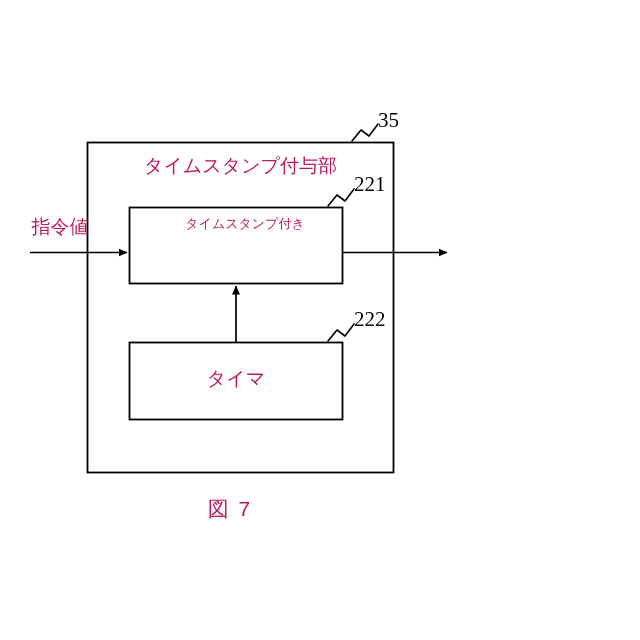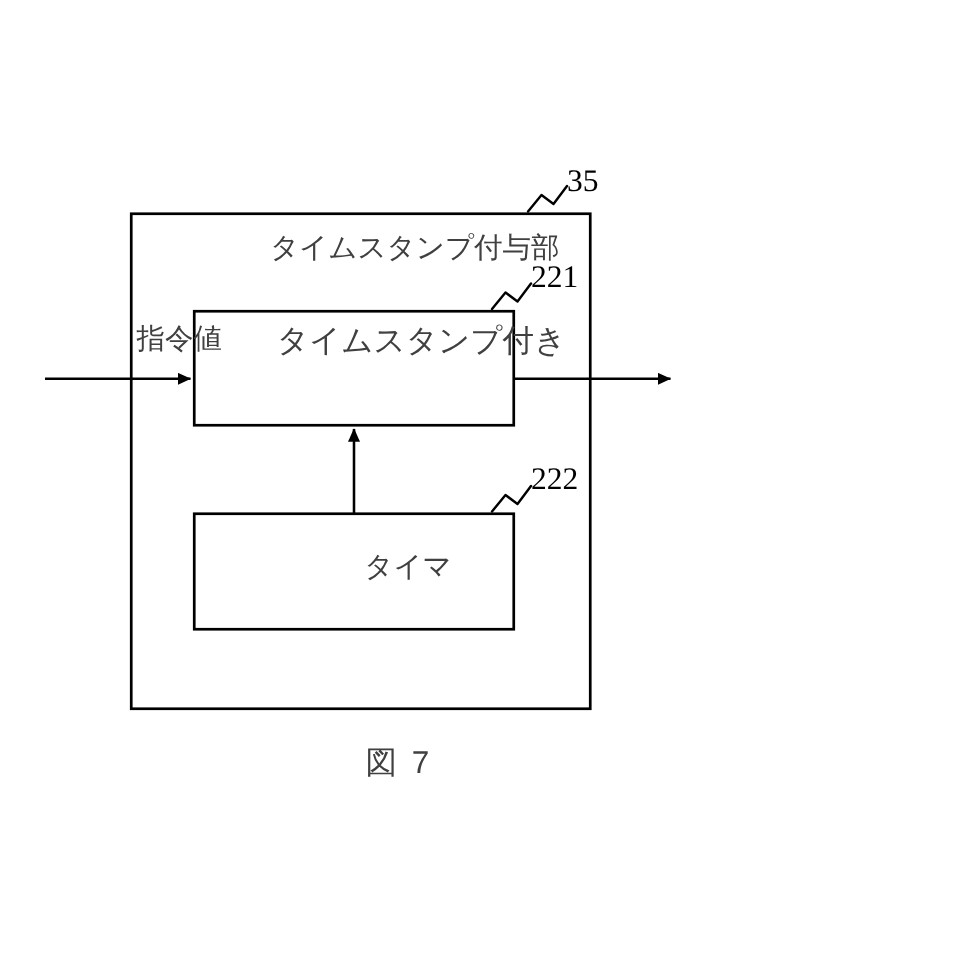--- a/index.html
+++ b/index.html
@@ -26,56 +26,55 @@
     position: absolute;
     left: 0;
     top: 0;
     width: 640px;
     height: 640px;
   }
   .txt {
     position: absolute;
     white-space: nowrap;
     line-height: 1.18;
-    color: #404040;
+    color: #be185d;
     text-align: center;
-    margin-left: 36px;
   }
 
   
   #outer-title {
     left: 87px;
     top: 155px;
     width: 307px;
     font-size: 19px;
   }
 
   
   #block221-label {
     left: 129px;
     top: 216px;
     width: 232px;
-    font-size: 21px;
+    font-size: 13px;
   }
 
   
   #block222-label {
     left: 129px;
     top: 368px;
     width: 214px;
     font-size: 19px;
   }
 
   
   #input-signal-label {
     left: 8px;
     top: 216px;
     width: 104px;
     font-size: 19px;
-    text-align: right;
+    text-align: center;
   }
   #output-signal-label {
     left: 400px;
     top: 216px;
     width: 240px;
     font-size: 19px;
     text-align: left;
   }
 
   

